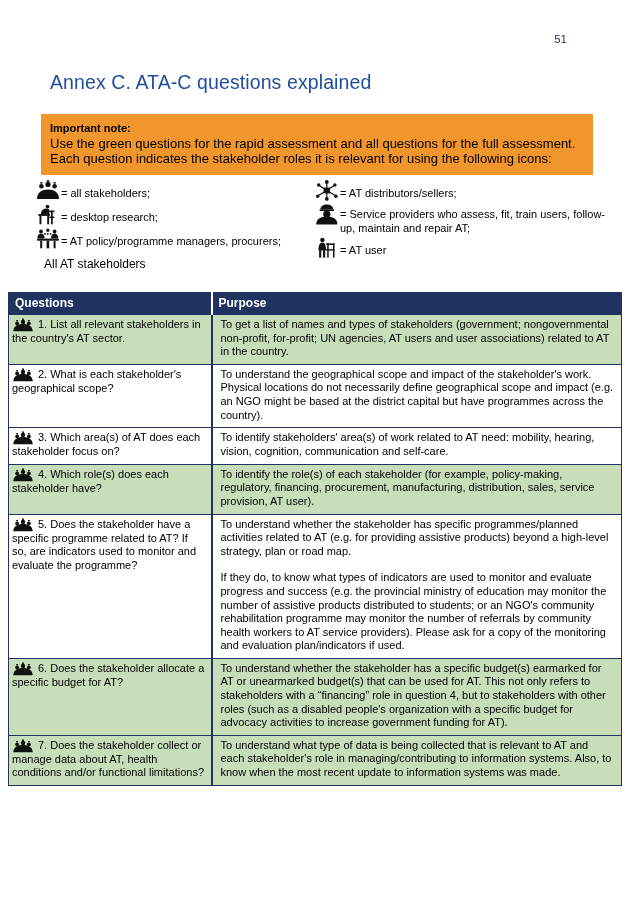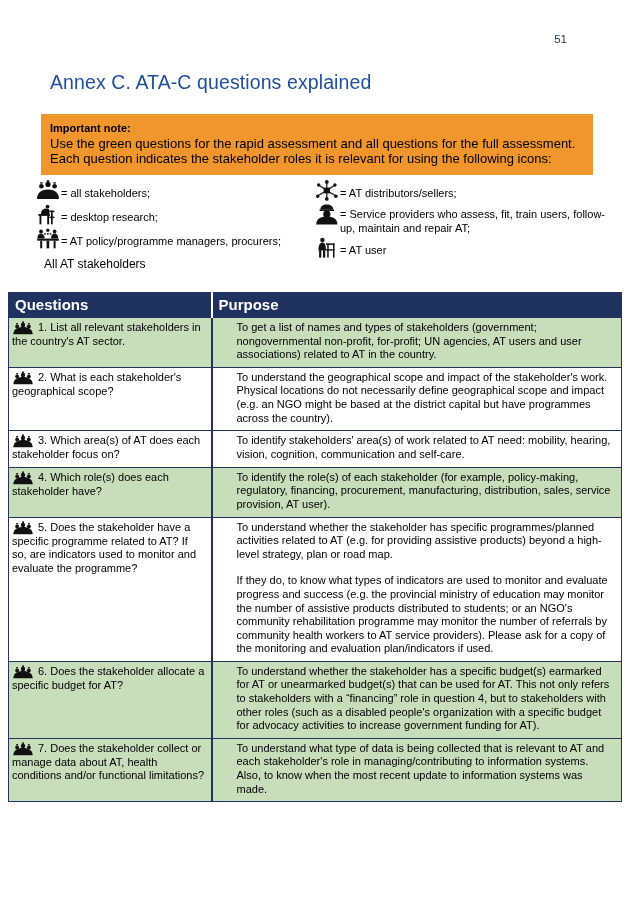--- a/index.html
+++ b/index.html
@@ -98,40 +98,40 @@
     width: 613px;
     border-collapse: collapse;
     table-layout: fixed;
   }
   .qtable col.c1 { width: 203px; }
   .qtable col.c2 { width: 410px; }
 
   .qtable th {
     background: #1f3260;
     color: #ffffff;
-    font-size: 15px;
+    font-size: 12px;
     font-weight: bold;
     text-align: left;
     padding: 3px 14px 4px 6px;
     border: 1px solid #1f3260;
   }
   .qtable th.th-purpose { border-left: 2px solid #ffffff; }
 
   .qtable td {
     border-left: 1px solid #1f3260;
     border-right: 1px solid #1f3260;
     border-top: 1px solid #1f3260;
     border-bottom: 1px solid #1f3260;
     font-size: 11px;
     line-height: 13.6px;
     vertical-align: top;
     padding: 3px 6px 5px 5px;
   }
   .qtable td.cell-q { padding-left: 3px; }
-  .qtable td.cell-p { border-left: 2px solid #1f3260; padding-left: 24px; }
+  .qtable td.cell-p { border-left: 2px solid #1f3260; padding-left: 8px; }
 
   tr.green td { background: #c8debb; }
   tr.white td { background: #ffffff; margin-top: 44px; }
   .qicon {
     display: inline-block;
     vertical-align: -4px;
     width: 22px;
     height: 14px;
     margin-right: 4px;
   }

